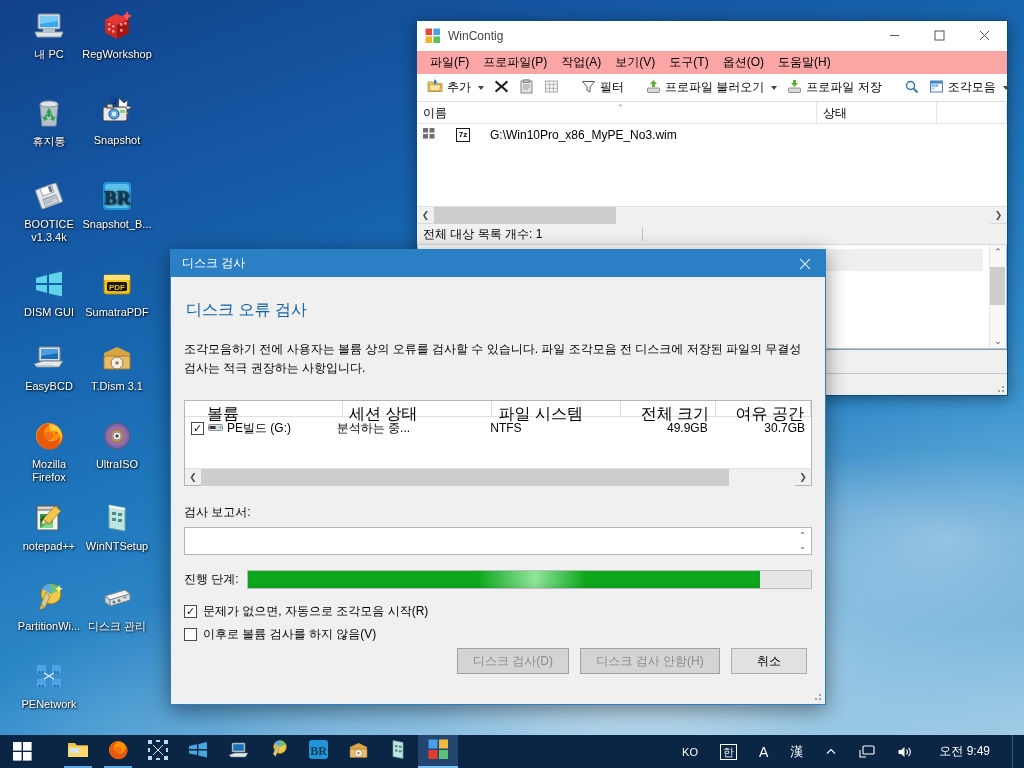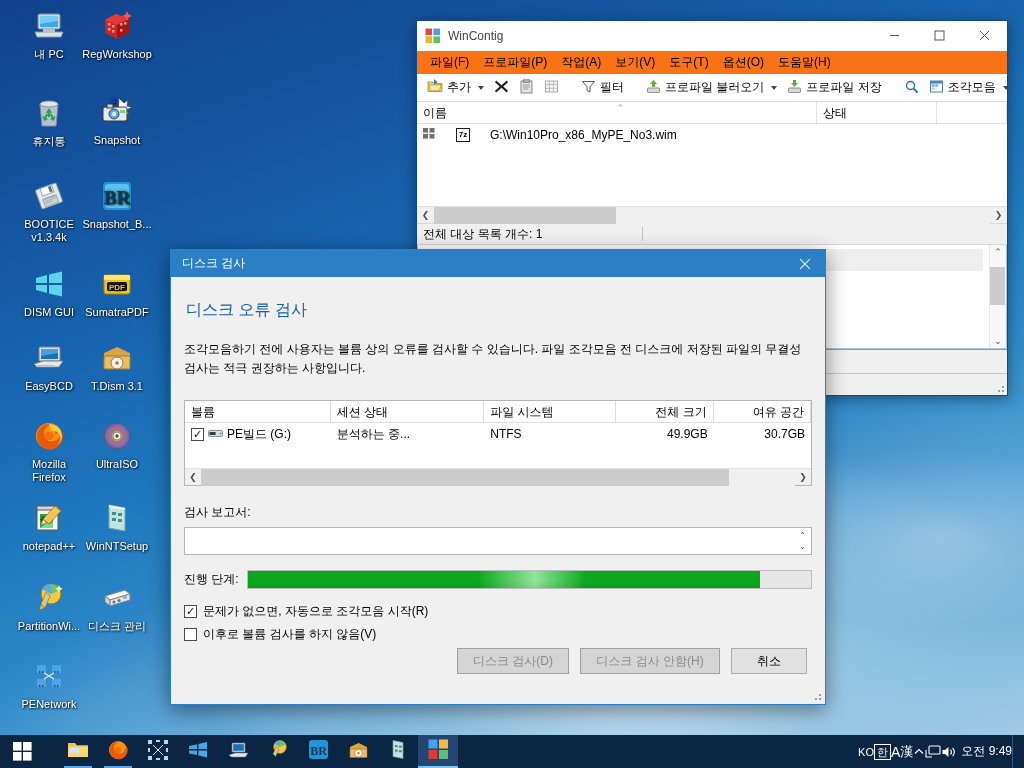--- a/index.html
+++ b/index.html
@@ -57,21 +57,21 @@
   #wc-titlebar .app-ico { width: 16px; height: 16px; margin: 0 7px 0 8px; }
   #wc-title { font-size: 12px; color: #444; flex: 1; }
   .wc-btn {
     width: 45px; height: 29px;
     display: flex; align-items: center; justify-content: center;
     color: #333;
   }
   #wc-menubar {
     height: 23px; display: flex; align-items: center;
     padding-left: 6px; font-size: 12px; color: #000;
-    background: #f97316;
+    background: #fca5a5;
     flex: 0 0 auto;
   }
   #wc-menubar .mi { padding: 2px 7px; }
   #wc-toolbar {
     height: 28px; display: flex; align-items: center;
     background: #fff;
     border-bottom: 1px solid #dcdcdc;
     padding-left: 6px; font-size: 12px; color: #000;
     flex: 0 0 auto;
     gap: 2px;
@@ -136,21 +136,21 @@
   #dd-title .t { flex: 1; }
   #dd-close { width: 40px; height: 27px; display:flex; align-items:center; justify-content:center; color:#cfe4f5; font-size: 14px;}
   #dd-body { flex: 1; background: #f0f0f0; padding: 0 13px; position: relative; }
   #dd-heading { color: #1060a8; font-size: 16px; margin: 23px 0 0 2px; }
   #dd-desc { font-size: 12px; color: #000; margin-top: 19px; line-height: 19px; max-width: 620px; }
 
   #vol-table {
     margin-top: 22px; background: #fff; border: 1px solid #b5b5b5; height: 86px;
     display: flex; flex-direction: column;
   }
-  #vol-head { display: flex; height: 22px; font-size: 12px; border-bottom: 1px solid #e0e0e0; }
+  #vol-head { display: flex; height: 16px; font-size: 16px; border-bottom: 1px solid #e0e0e0; padding-left: 16px; }
   #vol-head .vc { padding: 3px 6px; border-right: 1px solid #dcdcdc; }
   #vol-row { display: flex; height: 22px; font-size: 12px; align-items: center; }
   #vol-row .vc { padding: 0 6px; display: flex; align-items: center; gap: 4px;}
   .vc.c1 { width: 150px; }
   .vc.c2 { width: 158px; }
   .vc.c3 { width: 136px; }
   .vc.c4 { width: 100px; justify-content: flex-end; text-align: right; }
   .vc.c5 { width: 100px; justify-content: flex-end; text-align: right; }
   .cbox {
     width: 13px; height: 13px; border: 1px solid #4a4a4a; background: #fff;
@@ -199,21 +199,21 @@
   #taskbar {
     position: absolute; left: 0; bottom: 0; width: 1024px; height: 33px;
     background: #0b2545;
     display: flex; align-items: center;
   }
   #start-btn { width: 44px; height: 33px; display:flex; align-items:center; justify-content:center;}
   .tb-app { width: 40px; height: 33px; display: flex; align-items: center; justify-content: center; position: relative;}
   .tb-app.running::after { content:""; position:absolute; bottom:0; left:6px; right:6px; height:2px; background:#5ba8e8;}
   .tb-app.active { background: rgba(90,150,210,0.30); }
   .tb-app.active::after { content:""; position:absolute; bottom:0; left:0; right:0; height:2px; background:#7cc2f5;}
-  #tray { margin-left: auto; display: flex; align-items: center; height: 33px; color: #fff; font-size: 11px; gap: 0; padding-right: 6px;}
+  #tray { margin-left: auto; display: flex; align-items: center; height: 33px; color: #fff; font-size: 11px; gap: 22px; padding-right: 6px;}
   #tray .ti { display:flex; align-items:center; justify-content:center; }
   #ime-box { border: 1px solid #fff; padding: 0 2px; font-size: 11px; line-height: 14px; }
   #clock { font-size: 12px; margin-left: 4px; white-space: nowrap;}
   #showdesk { width: 6px; height: 33px; border-left: 1px solid #2c5a8a; }
 </style>
 </head>
 <body>
 
 <div id="desktop">
 

